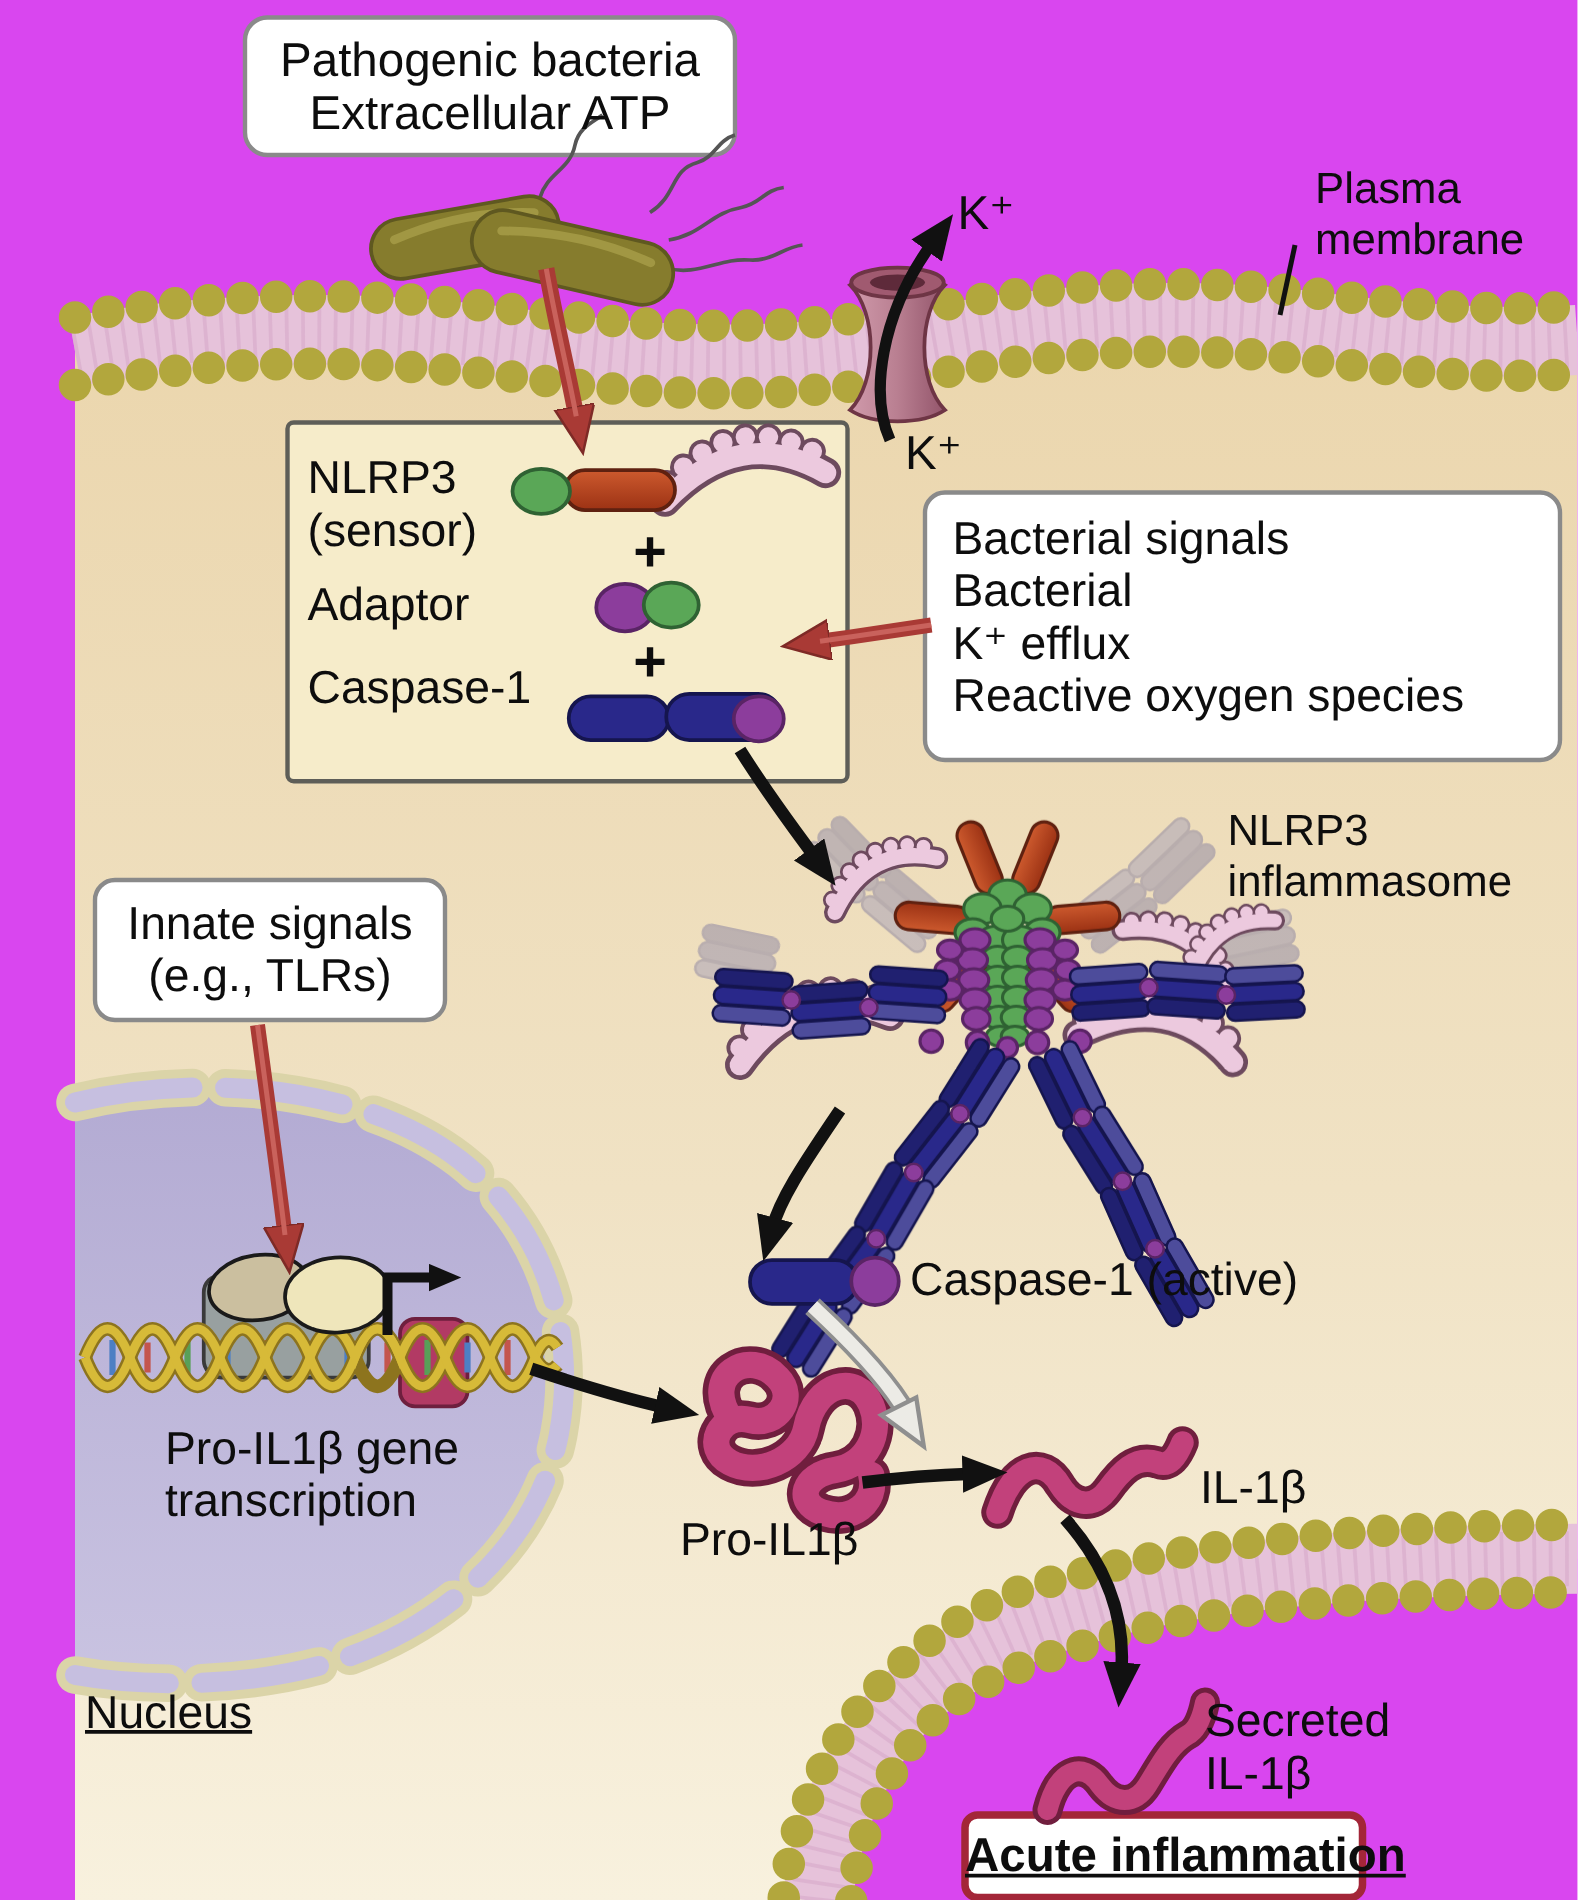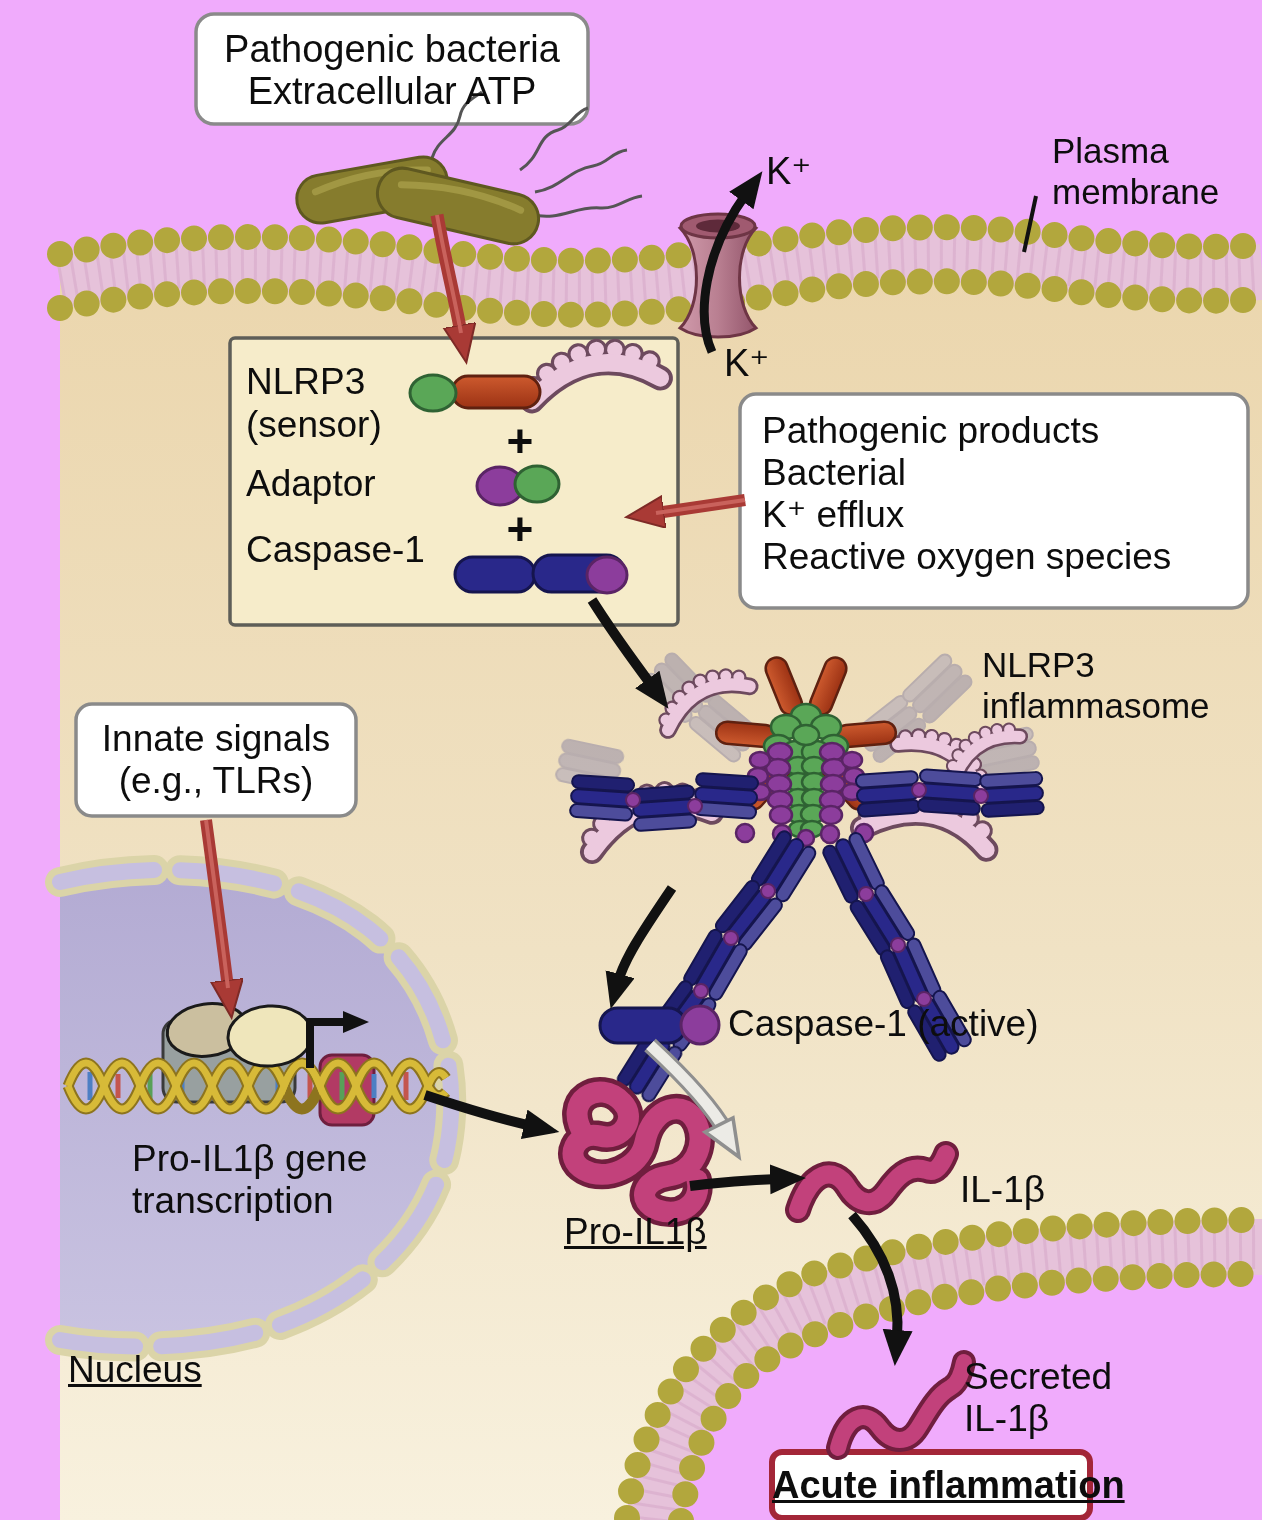--- a/index.html
+++ b/index.html
@@ -1,16 +1,16 @@
 <!DOCTYPE html>
 <html><head>
 <meta charset="utf-8">
 <style>
   html,body{margin:0;padding:0;background:#fff;}
-  #canvas{position:relative;width:1262px;height:1520px;background:#f0abfc;overflow:hidden;
+  #canvas{position:relative;width:1262px;height:1520px;background:#d946ef;overflow:hidden;
           font-family:"Liberation Sans","DejaVu Sans",sans-serif;color:#0d0d0d;}
   #art{position:absolute;left:0;top:0;}
   .lbl{position:absolute;white-space:nowrap;font-size:37px;line-height:43px;letter-spacing:0px;}
   .ctr{text-align:center;}
   .plus{font-size:46px;font-weight:bold;line-height:46px;}
   .bold{font-weight:bold;}
   .sp{display:block;}
 </style>
 </head>
 <body>
@@ -328,21 +328,21 @@
   <span class="sp">(sensor)</span>
 </div>
 <div class="lbl plus" style="left:498px;top:418px;width:44px;text-align:center;">+</div>
 <div class="lbl" style="left:246px;top:462px;text-align:center;">Adaptor</div>
 <div class="lbl plus" style="left:498px;top:506px;width:44px;text-align:center;">+</div>
 <div class="lbl" style="left:246px;top:528px;">
   <span class="sp">Caspase-1</span>
 </div>
 
 <div class="lbl" style="left:762px;top:410px;line-height:42px;">
-  <span class="sp">Pathogenic products</span>
+  <span class="sp">Bacterial signals</span>
   <span class="sp">Bacterial</span>
   <span class="sp">K⁺ efflux</span>
   <span class="sp">Reactive oxygen species</span>
 </div>
 
 <div class="lbl" style="left:982px;top:644px;font-size:35px;line-height:41px;">
   <span class="sp">NLRP3</span>
   <span class="sp">inflammasome</span>
 </div>
 
@@ -353,21 +353,21 @@
   <span class="sp">(e.g., TLRs)</span>
 </div>
 
 <div class="lbl" style="left:132px;top:1138px;line-height:42px;">
   <span class="sp">Pro-IL1β gene</span>
   <span class="sp">transcription</span>
 </div>
 
 <div class="lbl" style="left:68px;top:1348px;text-decoration:underline;">Nucleus</div>
 
-<div class="lbl" style="left:564px;top:1210px;text-decoration:underline;">Pro-IL1β</div>
+<div class="lbl" style="left:544px;top:1210px;">Pro-IL1β</div>
 <div class="lbl" style="left:960px;top:1168px;">IL-1β</div>
 
 <div class="lbl" style="left:964px;top:1356px;line-height:42px;">
   <span class="sp">Secreted</span>
   <span class="sp">IL-1β</span>
 </div>
 
 <div class="lbl ctr bold" style="left:772px;top:1464px;width:318px;font-size:38px;text-decoration:underline;">Acute inflammation</div>
 
 </div>

